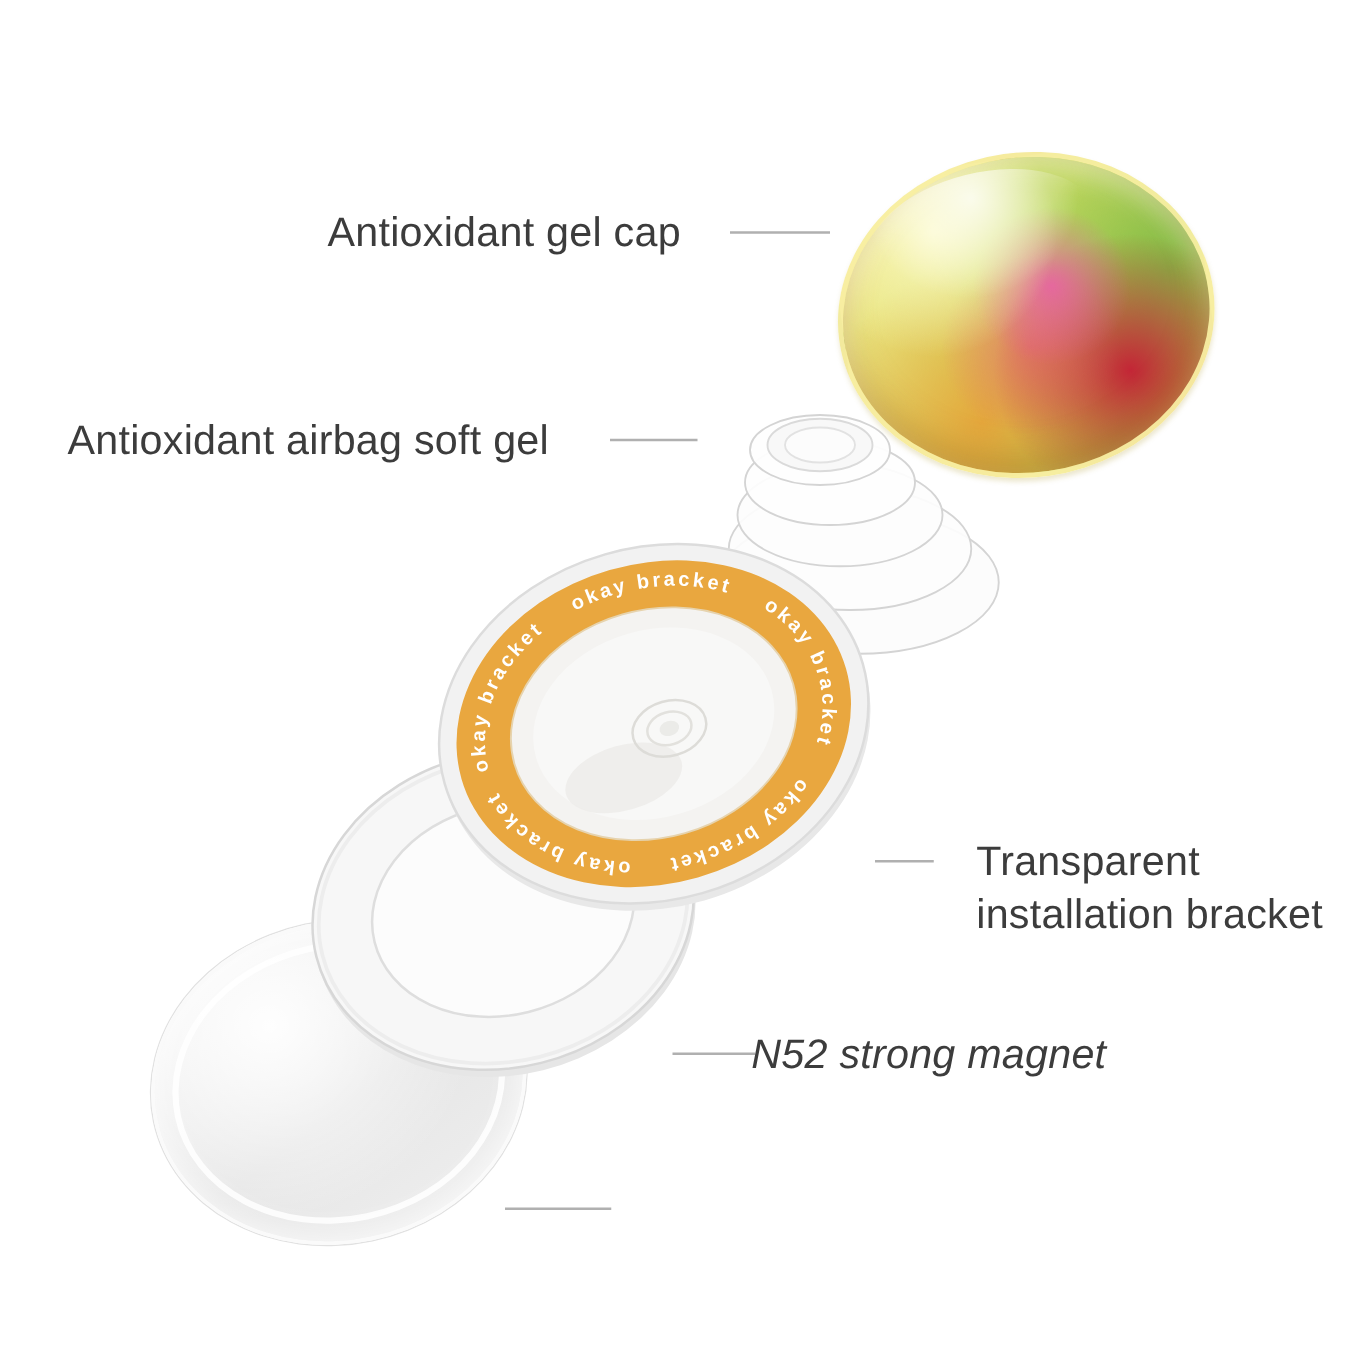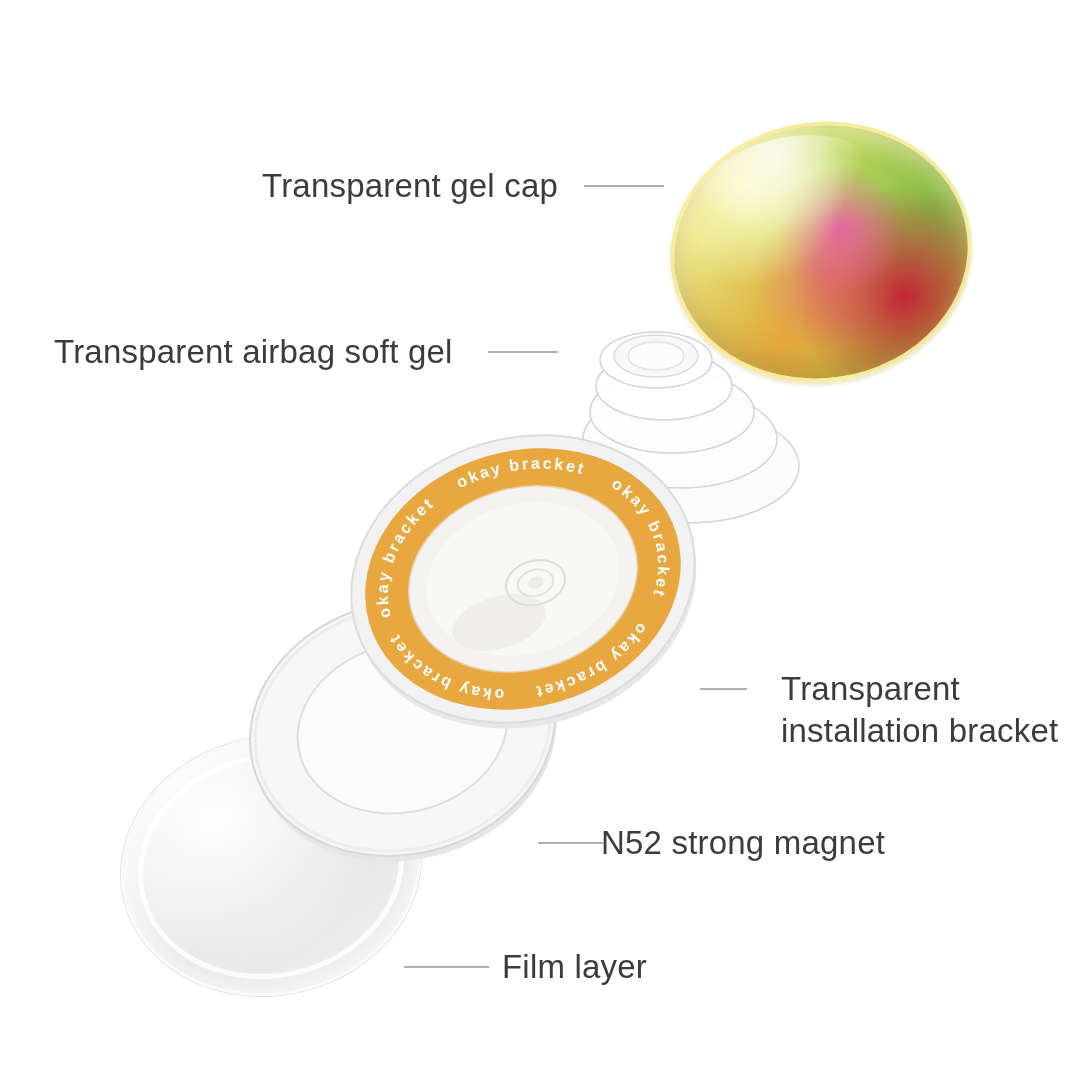--- a/index.html
+++ b/index.html
@@ -15,21 +15,21 @@
 
   .lbl-gelcap{left:262px;top:167px;}
   .ln-gelcap{left:584px;top:185px;width:80px;}
 
   .lbl-airbag{left:54px;top:333px;}
   .ln-airbag{left:488px;top:351px;width:70px;}
 
   .lbl-bottom{left:754px;top:668px;width:310px;margin-left:27px;}
   .ln-bottom{left:700px;top:688px;width:47px;}
 
-  .lbl-magnet{left:601px;top:824px;}
+  .lbl-magnet{left:601px;top:824px;font-style:italic;}
   .ln-magnet{left:538px;top:842px;width:66px;}
 
   .lbl-film{left:502px;top:948px;}
   .ln-film{left:404px;top:966px;width:85px;}
 
   
   .film{
     position:absolute;left:120px;top:737px;width:296px;height:252px;border-radius:50%;
     transform:rotate(-12deg);
     background:
@@ -118,31 +118,30 @@
       <text font-size="16" font-weight="bold" fill="#ffffff" letter-spacing="2.5" font-family="Liberation Sans, DejaVu Sans, sans-serif">
         <textPath href="#ringPath" xlink:href="#ringPath">okay bracket  okay bracket  okay bracket  okay bracket  okay bracket  okay bracket</textPath>
       </text>
     </g>
   </svg>
 
   <div class="gelcap">
     <div class="gloss"></div>
   </div>
 
-  <div class="lbl lbl-gelcap">Transparent gel cap</div>
+  <div class="lbl lbl-gelcap">Antioxidant gel cap</div>
   <div class="ln ln-gelcap"></div>
 
-  <div class="lbl lbl-airbag">Transparent airbag soft gel</div>
+  <div class="lbl lbl-airbag">Antioxidant airbag soft gel</div>
   <div class="ln ln-airbag"></div>
 
   <div class="lbl two-line lbl-bottom">
     <span>Transparent</span><br>
     <span>installation bracket</span>
   </div>
   <div class="ln ln-bottom"></div>
 
   <div class="lbl lbl-magnet">N52 strong magnet</div>
   <div class="ln ln-magnet"></div>
 
-  <div class="lbl lbl-film">Film layer</div>
   <div class="ln ln-film"></div>
 
 </div>
 
 </body></html>

